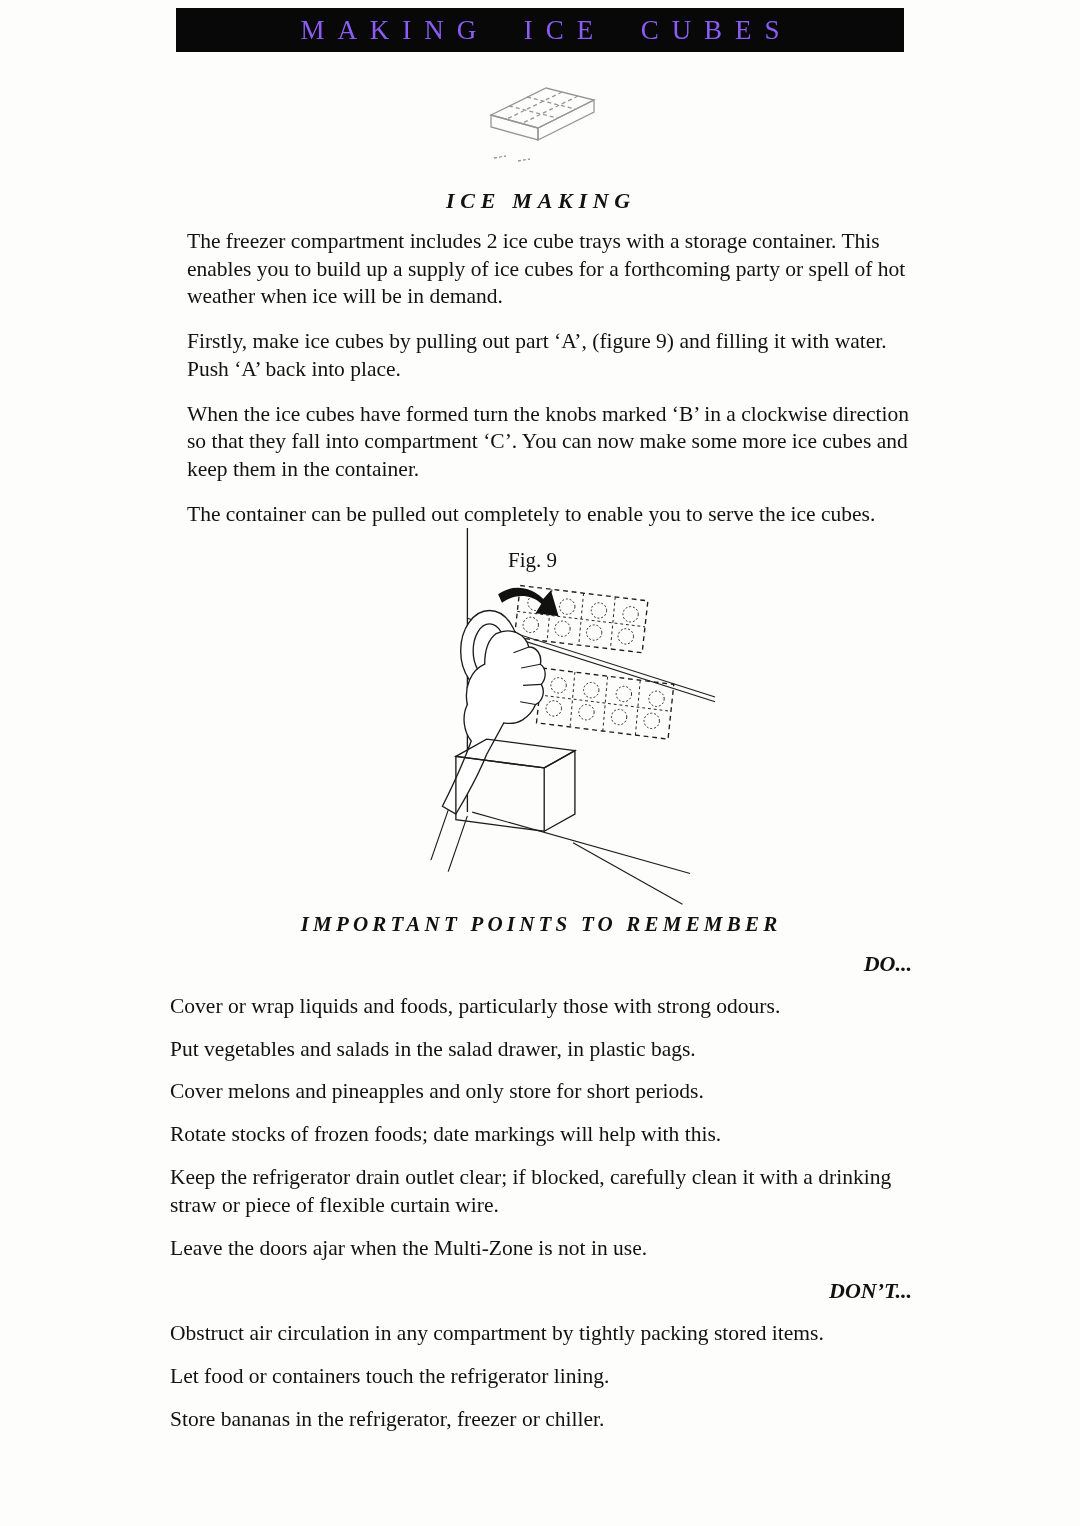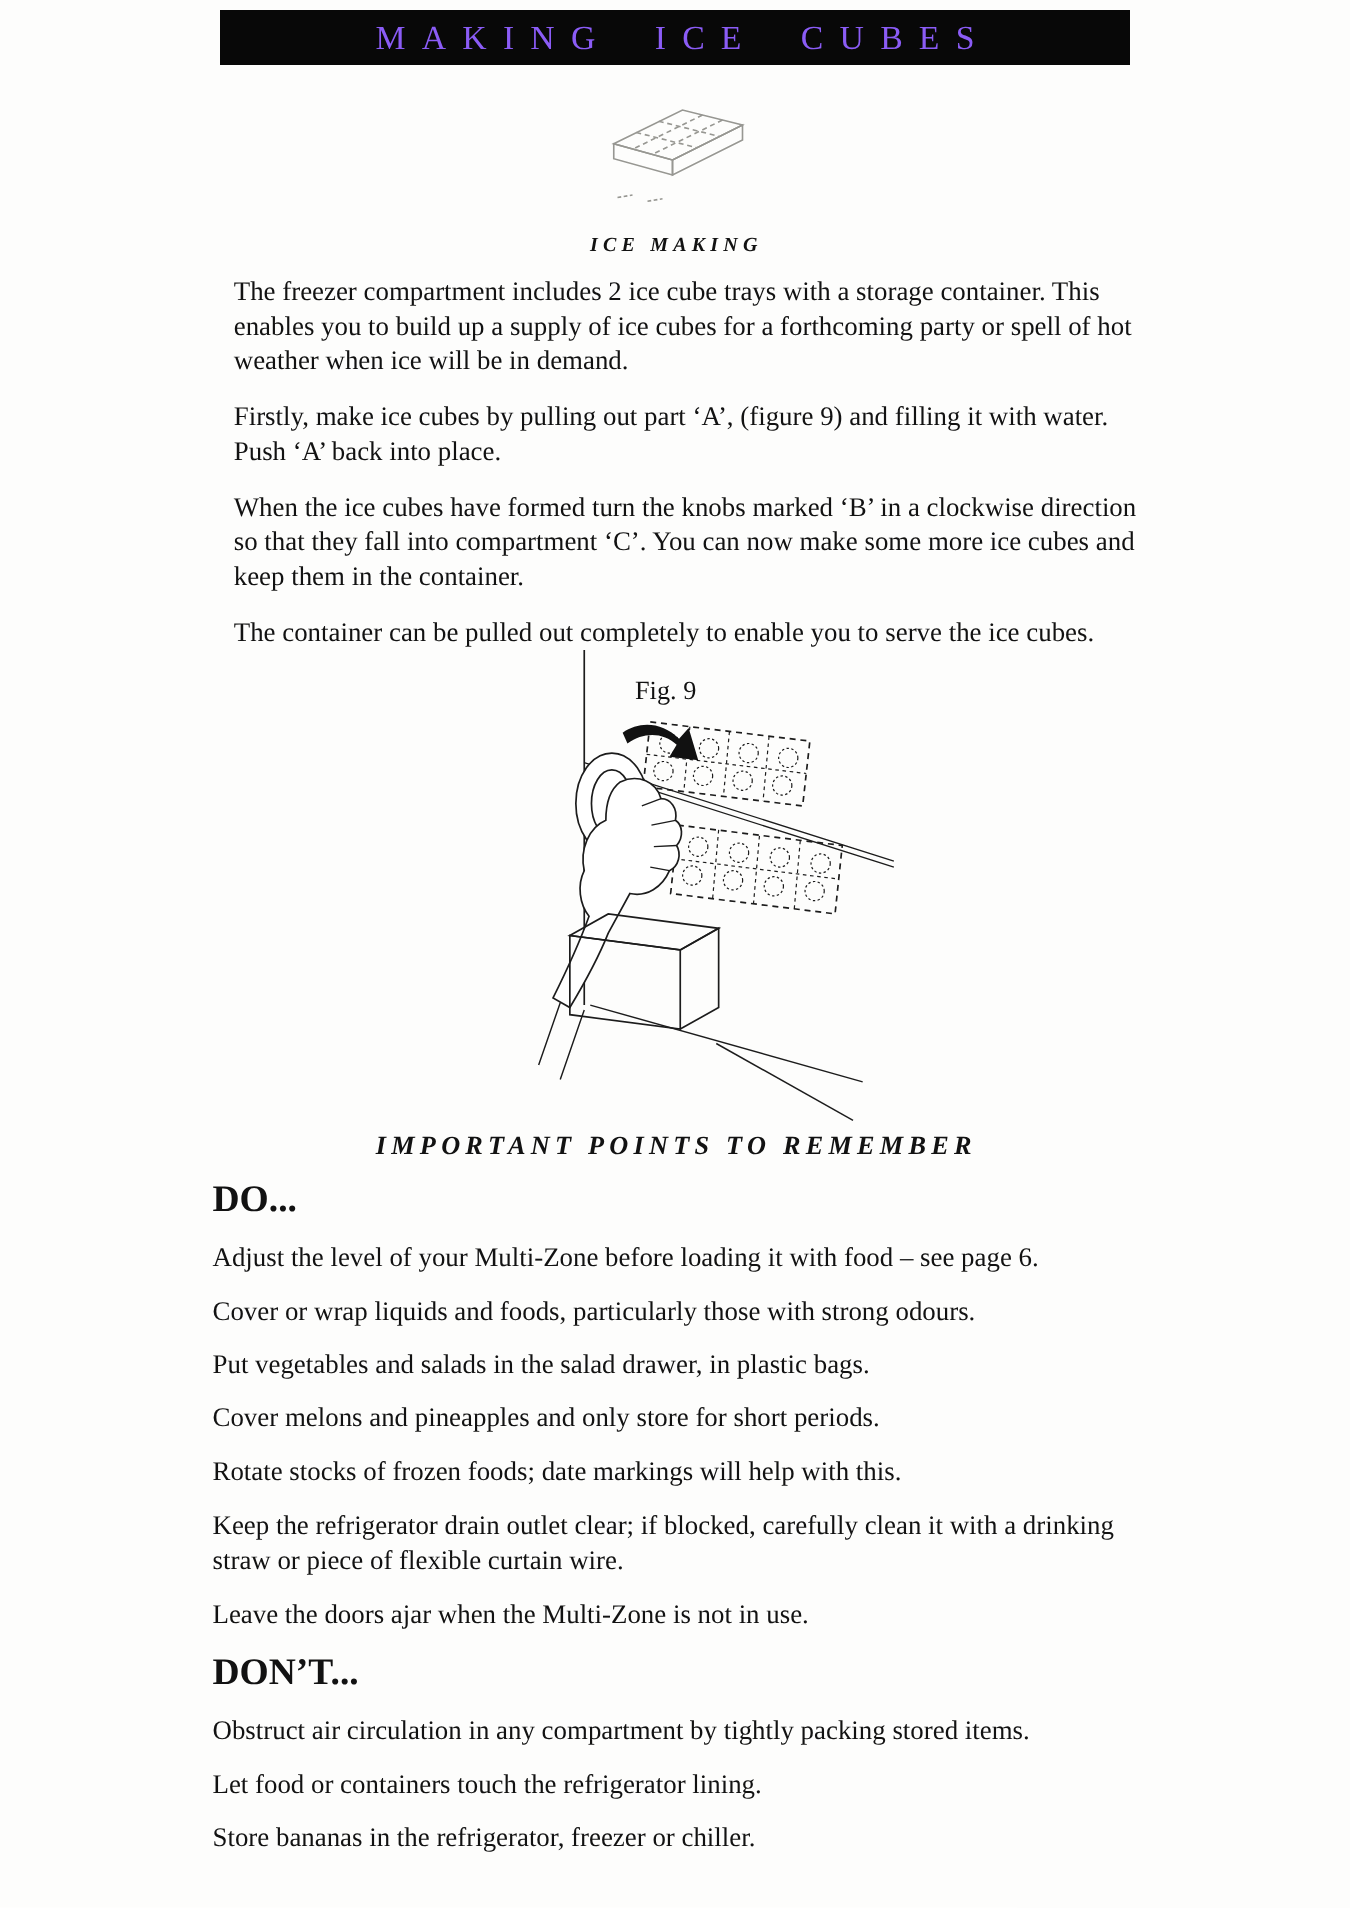--- a/index.html
+++ b/index.html
@@ -3,29 +3,29 @@
 <meta charset="utf-8">
 <style>
   html,body{margin:0;padding:0;background:#ffffff;}
   body{width:1080px;height:1526px;font-family:"Liberation Serif","DejaVu Serif",serif;color:#121212;overflow:hidden;}
   .page{position:relative;width:1080px;height:1526px;background:#fdfdfc;}
   .banner{position:absolute;left:176px;top:8px;width:728px;height:44px;background:#080808;color:#8b5cf6;
           display:flex;align-items:center;justify-content:center;}
   .banner span{font-size:27px;letter-spacing:0.48em;word-spacing:0.55em;padding-left:0.48em;}
   .content{position:absolute;left:170px;top:58px;width:742px;}
   .tray-icon-wrap{display:flex;justify-content:center;margin:12px 0 4px 0;}
-  .section-heading{text-align:center;font-style:italic;font-weight:bold;font-size:16px;
+  .section-heading{text-align:center;font-style:italic;font-weight:bold;font-size:22px;
                    letter-spacing:0.26em;margin:18px 0 14px 0;}
   .para{font-size:21.5px;line-height:1.29;margin:0 0 17px 17px;}
   .figure-wrap{position:relative;height:372px;margin-top:-16px;}
   .fig-label{position:absolute;left:338px;top:18px;font-size:21px;text-align:right;}
   .fig-svg{position:absolute;left:258px;top:-4px;}
   .points-heading{text-align:center;font-style:italic;font-weight:bold;font-size:21px;
                   letter-spacing:0.2em;margin:10px 0 8px 0;}
-  .sub-heading{text-align:left;font-weight:bold;font-size:30px;margin:14px 0 16px 0;}
+  .sub-heading{text-align:right;font-style:italic;font-weight:bold;font-size:22px;margin:14px 0 16px 0;}
   .item{font-size:21.5px;line-height:1.3;margin:0 0 15px 0;}
   svg{display:block;}
 </style>
 </head>
 <body>
 
 <div class="page">
 
   <div class="banner">
     <span>MAKING ICE CUBES</span>
@@ -95,21 +95,20 @@
         <path d="M120,252 L152,234 L152,300 L120,318"></path>
 
         <path d="M45,298 L272,362" stroke-width="1.2"></path>
         <path d="M150,330 L264,394" stroke-width="1.2"></path>
       </svg>
     </div>
 
     <div class="points-heading">IMPORTANT POINTS TO REMEMBER</div>
 
     <div class="sub-heading">DO...</div>
-    <p class="item">Adjust the level of your Multi-Zone before loading it with food – see page 6.</p>
     <p class="item">Cover or wrap liquids and foods, particularly those with strong odours.</p>
     <p class="item">Put vegetables and salads in the salad drawer, in plastic bags.</p>
     <p class="item">Cover melons and pineapples and only store for short periods.</p>
     <p class="item">Rotate stocks of frozen foods; date markings will help with this.</p>
     <p class="item">Keep the refrigerator drain outlet clear; if blocked, carefully clean it with a drinking straw or piece of flexible curtain wire.</p>
     <p class="item">Leave the doors ajar when the Multi-Zone is not in use.</p>
 
     <div class="sub-heading">DON’T...</div>
     <p class="item">Obstruct air circulation in any compartment by tightly packing stored items.</p>
     <p class="item">Let food or containers touch the refrigerator lining.</p>

